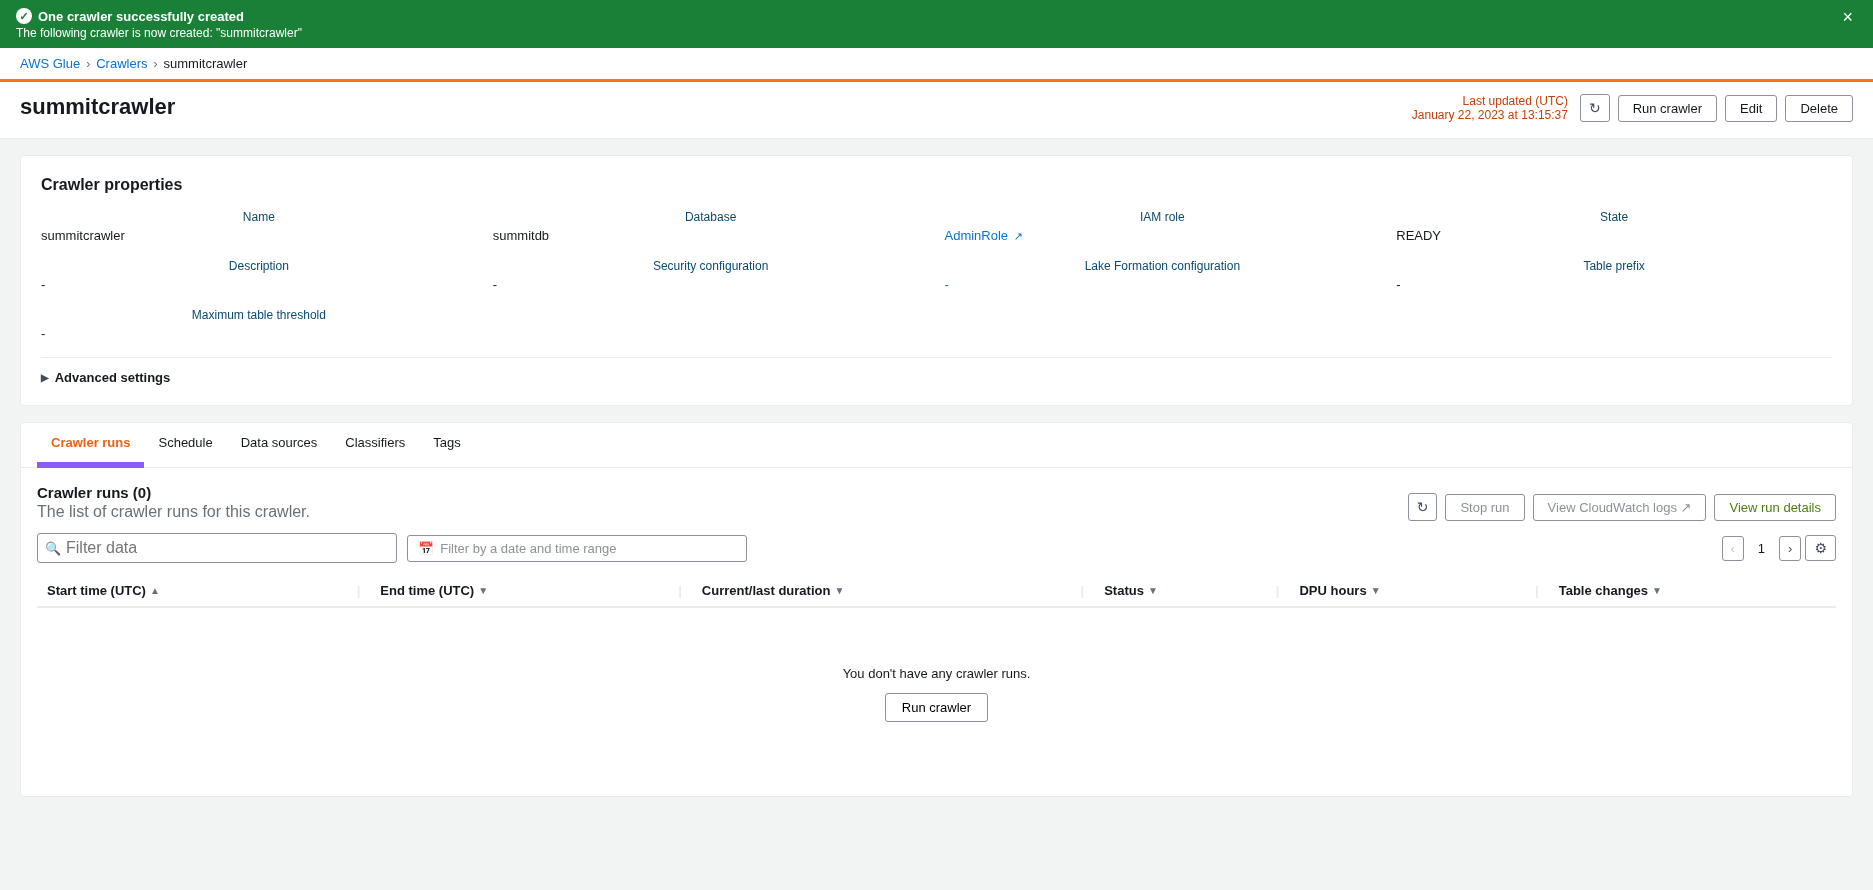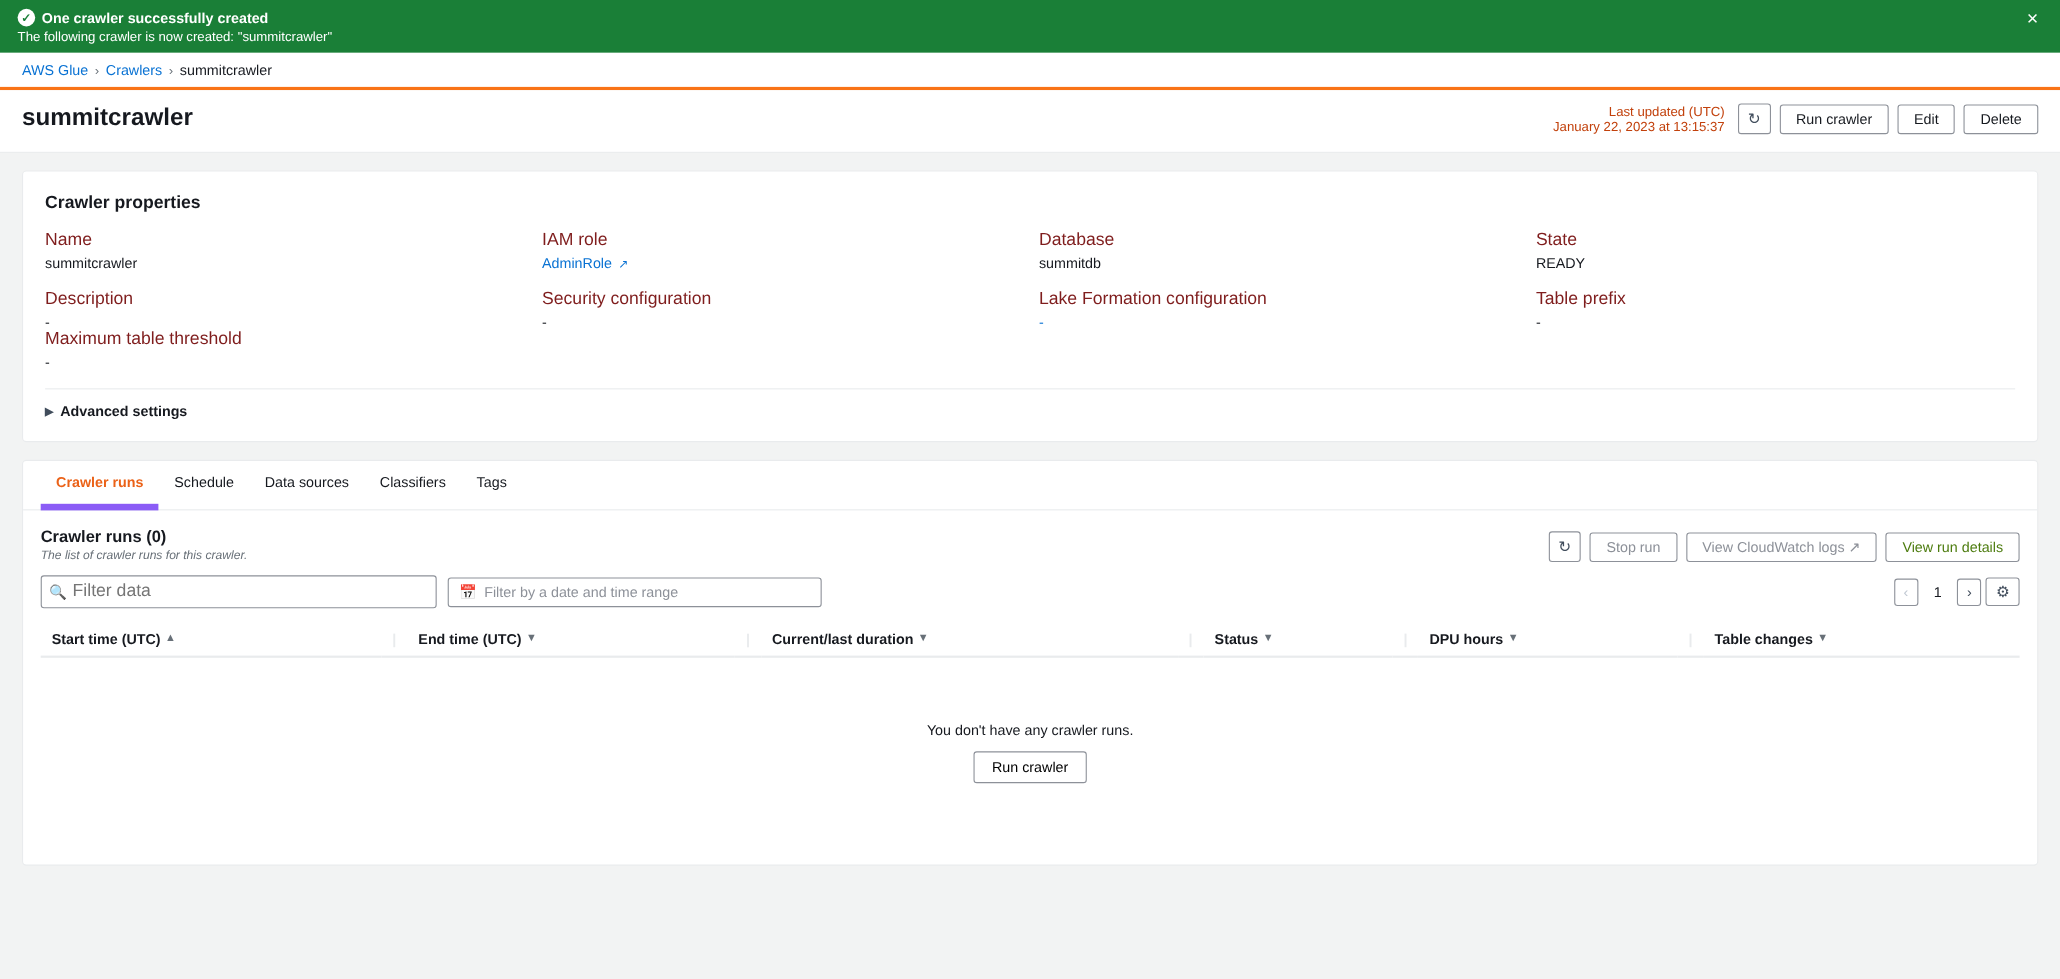--- a/index.html
+++ b/index.html
@@ -83,30 +83,30 @@
     }
     .card-title { font-size: 16px; font-weight: 700; margin-bottom: 16px; }
 
     
     .properties-grid {
       display: grid;
       grid-template-columns: repeat(4, 1fr);
       gap: 20px 16px;
       margin-bottom: 16px;
     }
-    .property-label { font-size: 16px; color: #7f1d1d; margin-bottom: 4px; }
+    .property-label { font-size: 12px; color: #0c4a6e; margin-bottom: 4px; text-align: center; }
     .property-value { font-size: 13px; color: #16191f; }
     .property-value a { color: #0972d3; text-decoration: none; }
     .property-value .ext-link-icon { font-size: 11px; margin-left: 2px; }
 
     .properties-grid-2 {
       display: grid;
       grid-template-columns: repeat(4, 1fr);
       gap: 36px 16px;
-      margin-bottom: 0;
+      margin-bottom: 16px;
     }
     .properties-grid-3 {
       display: grid;
       grid-template-columns: repeat(4, 1fr);
       gap: 20px 16px;
       margin-bottom: 16px;
     }
 
     .divider { border: none; border-top: 1px solid #e9ebed; margin: 12px 0; }
 
@@ -153,21 +153,21 @@
 
     
     .crawler-runs-section { padding: 16px; }
     .crawler-runs-header {
       display: flex;
       align-items: flex-end;
       justify-content: space-between;
       margin-bottom: 12px;
     }
     .crawler-runs-title { font-size: 15px; font-weight: 700; }
-    .crawler-runs-subtitle { font-size: 11px; color: #687078; margin-top: 2px; font-style: italic; }
+    .crawler-runs-subtitle { font-size: 16px; color: #687078; margin-top: 2px; }
     .crawler-runs-actions { display: flex; align-items: center; gap: 8px; }
     .search-input-wrapper {
       position: relative;
       flex: 0 0 360px;
     }
     .search-input-wrapper .search-icon {
       position: absolute;
       left: 8px;
       top: 50%;
       transform: translateY(-50%);
@@ -306,31 +306,31 @@
 
   <div class="card">
     <div class="card-title">Crawler properties</div>
 
     <div class="properties-grid">
       <div class="property">
         <div class="property-label">Name</div>
         <div class="property-value">summitcrawler</div>
       </div>
       <div class="property">
+        <div class="property-label">Database</div>
+        <div class="property-value">summitdb</div>
+      </div>
+      <div class="property">
         <div class="property-label">IAM role</div>
         <div class="property-value">
           <a href="#">
             <span>AdminRole</span>
             <span class="ext-link-icon">↗</span>
           </a>
         </div>
-      </div>
-      <div class="property">
-        <div class="property-label">Database</div>
-        <div class="property-value">summitdb</div>
       </div>
       <div class="property">
         <div class="property-label">State</div>
         <div class="property-value">READY</div>
       </div>
     </div>
 
     <div class="properties-grid-2">
       <div class="property">
         <div class="property-label">Description</div>

